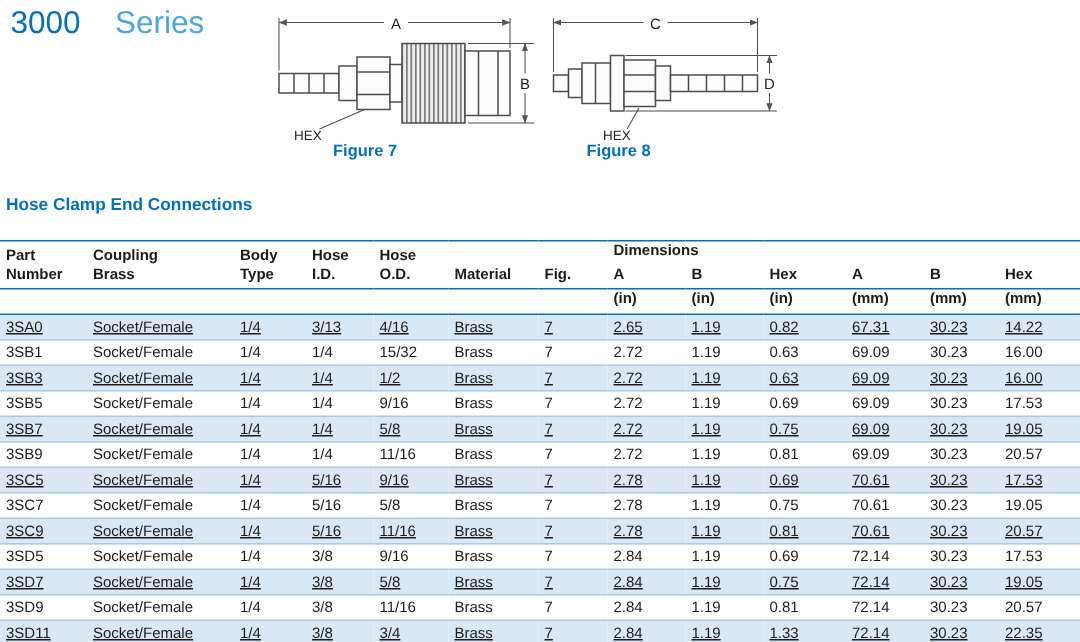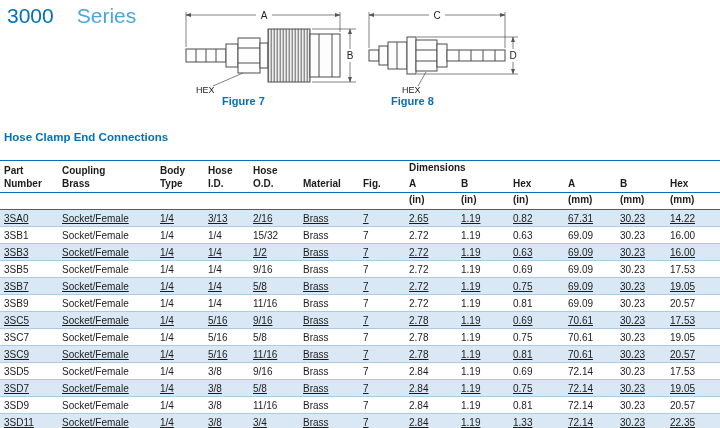--- a/index.html
+++ b/index.html
@@ -187,21 +187,21 @@
       <th>(mm)</th>
       <th>(mm)</th>
     </tr>
   </thead>
   <tbody>
       <tr class="alt">
         <td>3SA0</td>
         <td>Socket/Female</td>
         <td>1/4</td>
         <td>3/13</td>
-        <td>2/16</td>
+        <td>4/16</td>
         <td>Brass</td>
         <td>7</td>
         <td>2.65</td>
         <td>1.19</td>
         <td>0.82</td>
         <td>67.31</td>
         <td>30.23</td>
         <td>14.22</td>
       </tr>
       <tr>

